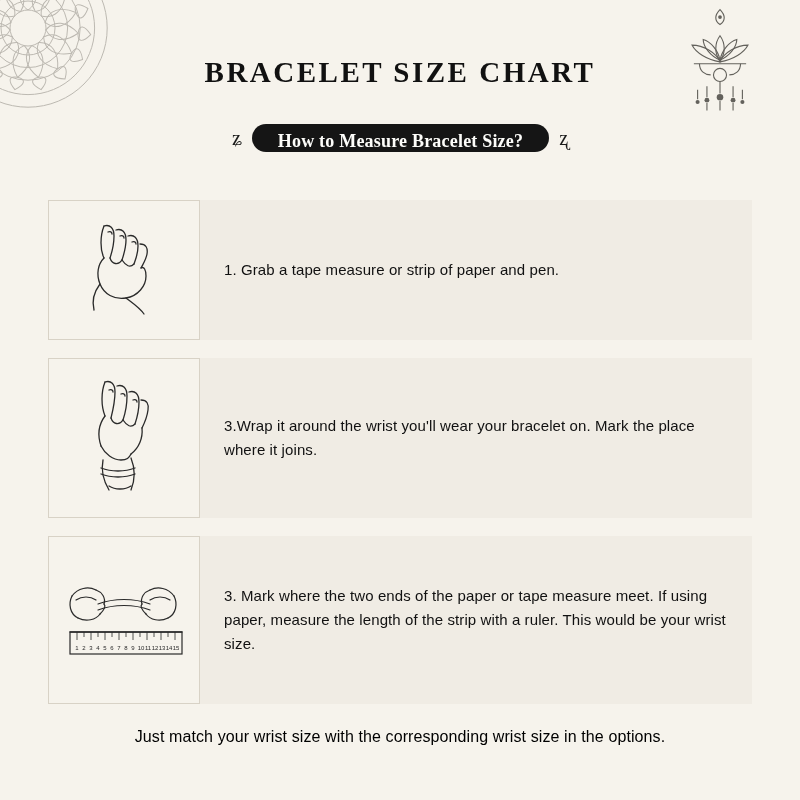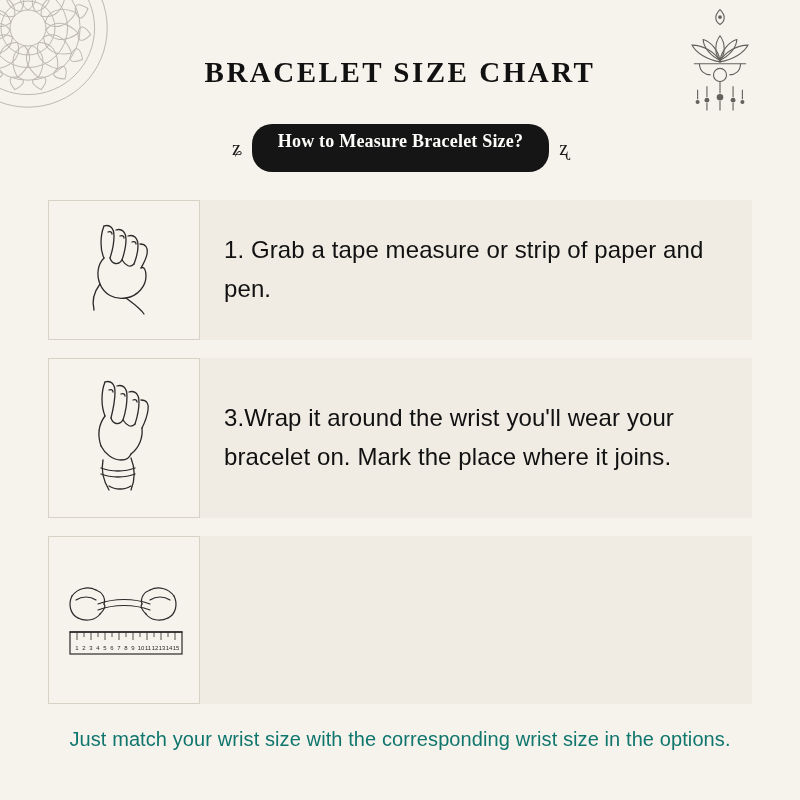--- a/index.html
+++ b/index.html
@@ -49,21 +49,21 @@
     top: 124px; left: 0; right: 0;
     display: flex;
     align-items: center;
     justify-content: center;
     gap: 10px;
   }
   .pill {
     background: #151515;
     color: #fdfdfa;
     border-radius: 20px;
-    padding: 7px 26px 20px;
+    padding: 7px 26px 0;
     font-family: "Liberation Serif", serif;
     font-size: 18px;
     font-weight: 700;
     letter-spacing: 0.2px;
     white-space: nowrap;
   }
   .swirl {
     font-size: 20px;
     color: #1a1a1a;
     font-family: "Liberation Serif", serif;
@@ -91,33 +91,33 @@
     border: 1px solid #d8d2c6;
     display: flex;
     align-items: center;
     justify-content: center;
   }
   .step-text {
     flex: 1;
     display: flex;
     align-items: center;
     padding: 10px 24px 10px 24px;
-    font-size: 24px;
+    font-size: 15px;
     line-height: 1.62;
     color: #111;
     letter-spacing: 0.1px;
   }
 
   .footer-note {
     position: absolute;
     left: 0; right: 0;
     top: 728px;
     text-align: center;
-    font-size: 20px;
-    color: #0f766e;
+    font-size: 16px;
+    color: #000000;
     letter-spacing: 0.1px;
   }
 </style>
 </head>
 <body>
 
 <svg class="mandala" viewBox="0 0 200 200">
   <g stroke="#8c8880" fill="none" stroke-width="1.1">
     <circle cx="100" cy="100" r="20"></circle>
     <circle cx="100" cy="100" r="30"></circle>
@@ -332,17 +332,18 @@
             <text x="79" y="90">9</text>
           <text x="87" y="90">10</text>
             <text x="94" y="90">11</text>
             <text x="101" y="90">12</text>
           <text x="108" y="90">13</text>
             <text x="115" y="90">14</text>
             <text x="122" y="90">15</text>
         </g>
       </svg>
     </div>
+    <div class="step-text">3. Mark where the two ends of the paper or tape measure meet. If using paper, measure the length of the strip with a ruler. This would be your wrist size.</div>
   </div>
 
 </div>
 
 <div class="footer-note">Just match your wrist size with the corresponding wrist size in the options.</div>
 
 </body></html>

